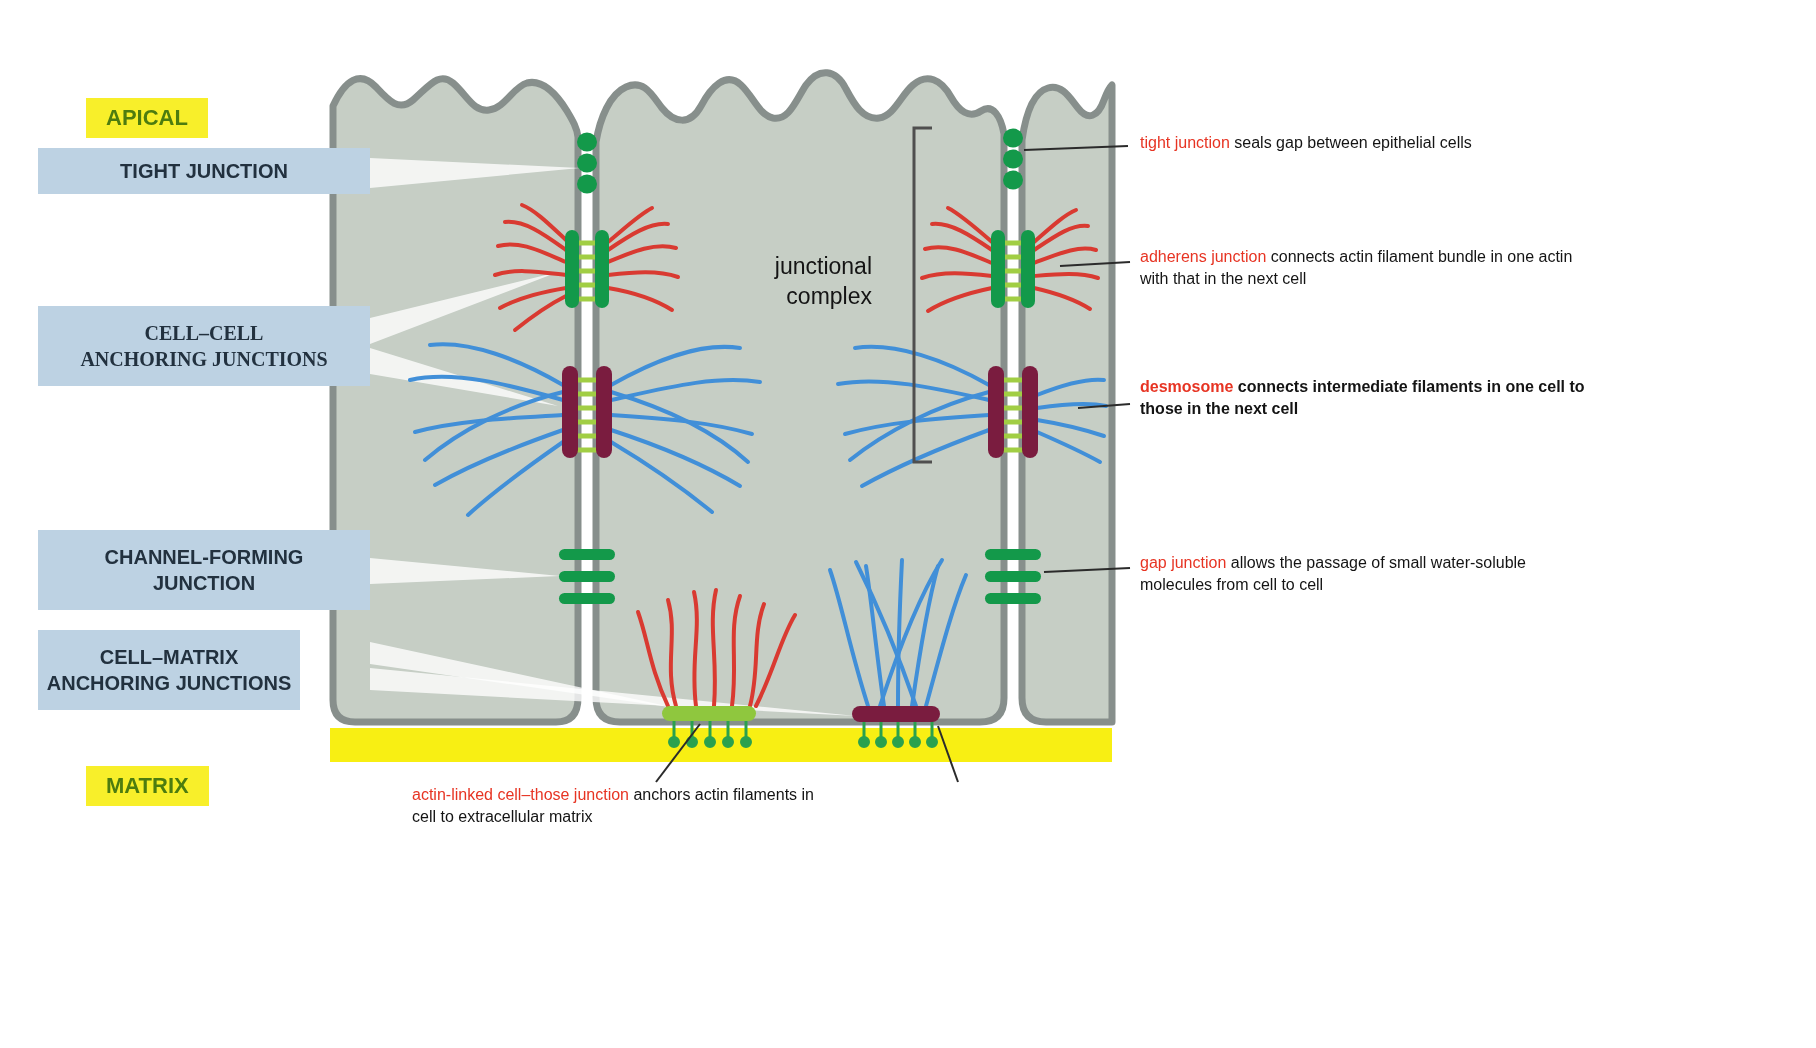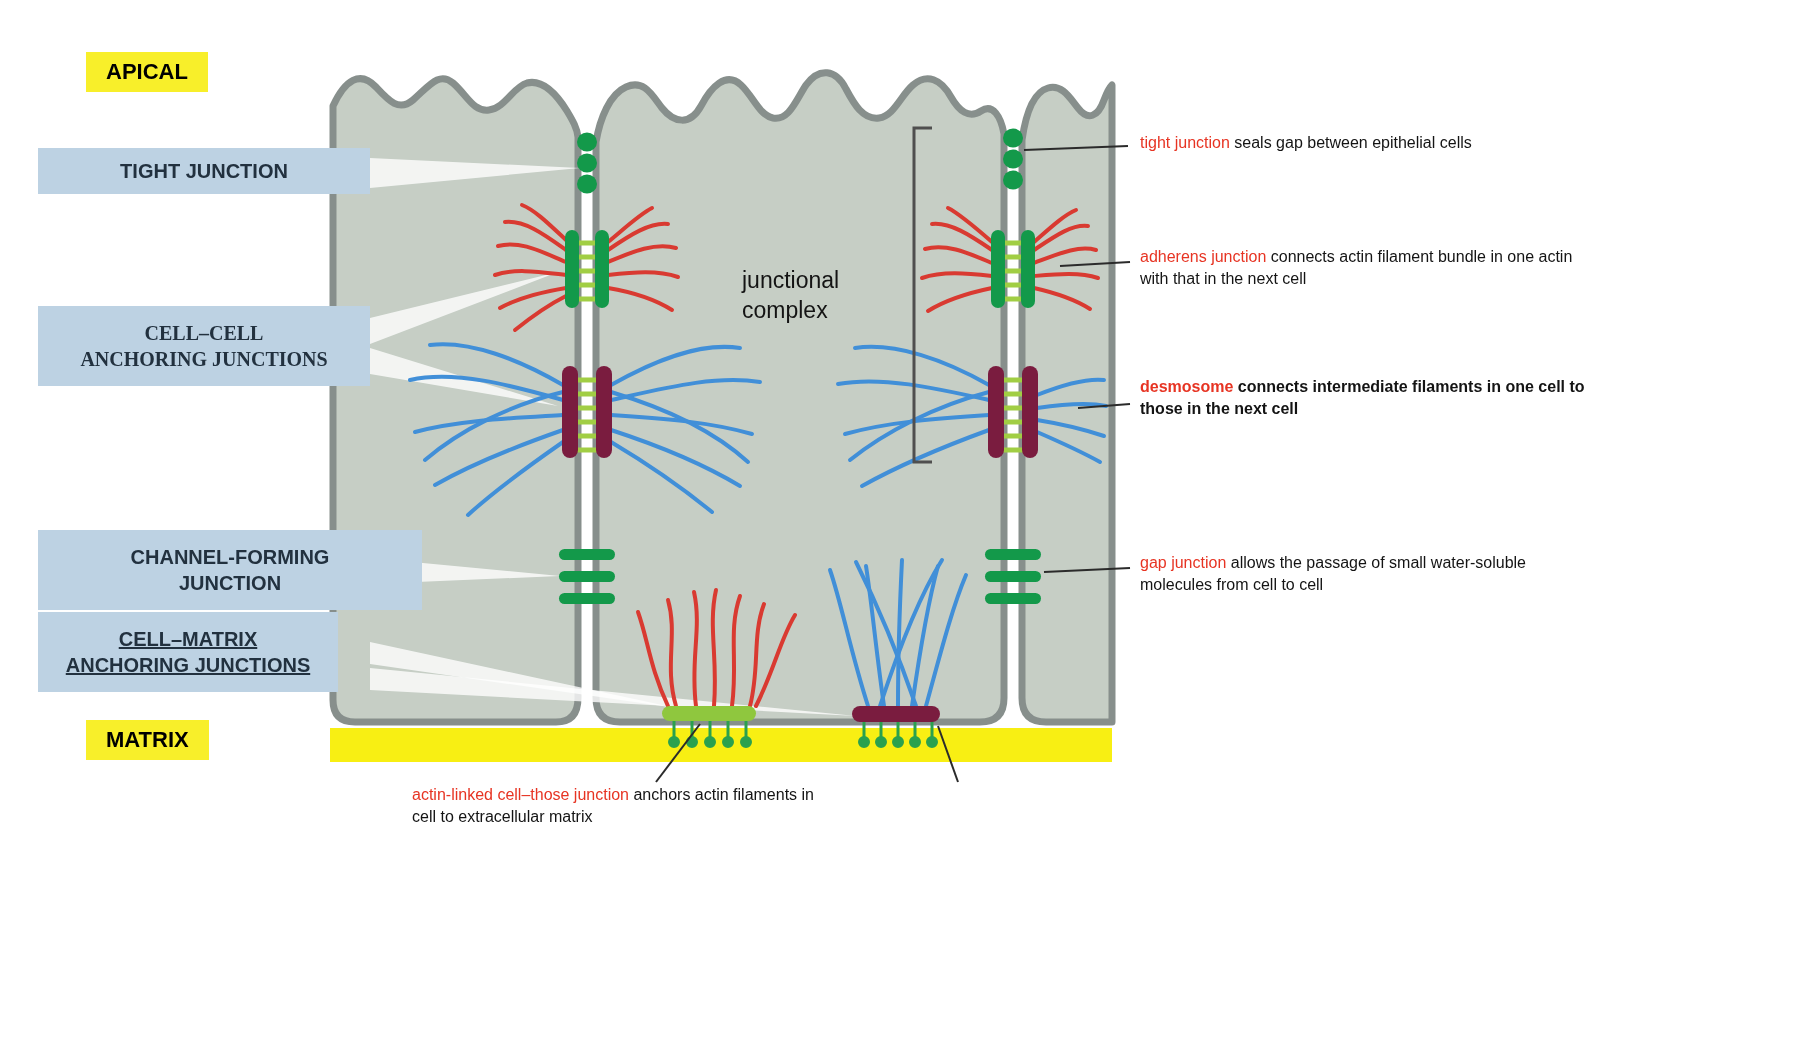--- a/index.html
+++ b/index.html
@@ -3,32 +3,32 @@
 <meta charset="utf-8">
 <style>
   html,body{margin:0;padding:0;background:#ffffff;}
   .stage{
     position:relative;width:1816px;height:1048px;background:#ffffff;
     font-family:"Liberation Sans", sans-serif;overflow:hidden;
   }
   .stage svg{position:absolute;left:0;top:0;}
   .region-tag{
     position:absolute;background:var(--region_yellow,#f8ef2a);
-    color:#000000;font-weight:bold;font-size:22px;padding:7px 20px;
+    color:#4d7c0f;font-weight:bold;font-size:22px;padding:7px 20px;margin-top:46px;
   }
   .label-box{
     position:absolute;background:var(--label_blue,#bdd2e3);color:#22313f;
     font-weight:bold;font-size:20px;display:flex;align-items:center;justify-content:center;
     text-align:center;line-height:1.3;
   }
   .label-box span{white-space:pre-line;}
   .annotation{position:absolute;font-size:16px;line-height:1.38;color:#141414;}
   .annotation .kw{color:var(--keyword_red,#e73423);}
   .bracket-label{
-    position:absolute;font-size:23px;line-height:1.3;color:#141414;text-align:left;margin-top:14px;
+    position:absolute;font-size:23px;line-height:1.3;color:#141414;text-align:right;
   }
 </style>
 </head>
 <body>
 
 <div class="stage">
 
   <svg width="1816" height="1048" viewBox="0 0 1816 1048">
 
     <rect x="330" y="728" width="782" height="34" style="fill:var(--basal_lamina_yellow,#f8ef13)"></rect>
@@ -239,25 +239,25 @@
     <span>MATRIX</span>
   </div>
 
   <div class="label-box" style="left:38px;top:148px;width:332px;height:46px;">
     <span>TIGHT JUNCTION</span>
   </div>
   <div class="label-box" style="left:38px;top:306px;width:332px;height:80px;font-family:Liberation Serif, serif;">
     <span>CELL–CELL
 ANCHORING JUNCTIONS</span>
   </div>
-  <div class="label-box" style="left:38px;top:530px;width:384px;height:80px;">
+  <div class="label-box" style="left:38px;top:530px;width:332px;height:80px;">
     <span>CHANNEL-FORMING
 JUNCTION</span>
   </div>
-  <div class="label-box" style="left:38px;top:612px;width:300px;height:80px;text-decoration:underline;">
+  <div class="label-box" style="left:38px;top:630px;width:262px;height:80px;">
     <span>CELL–MATRIX
 ANCHORING JUNCTIONS</span>
   </div>
 
   <div class="bracket-label" style="left:742px;top:252px;width:130px;">junctional complex</div>
 
   <div class="annotation" style="left:1140px;top:132px;width:450px;">
     <span class="kw">tight junction</span><span> seals gap between epithelial cells</span>
   </div>
   <div class="annotation" style="left:1140px;top:246px;width:450px;">

